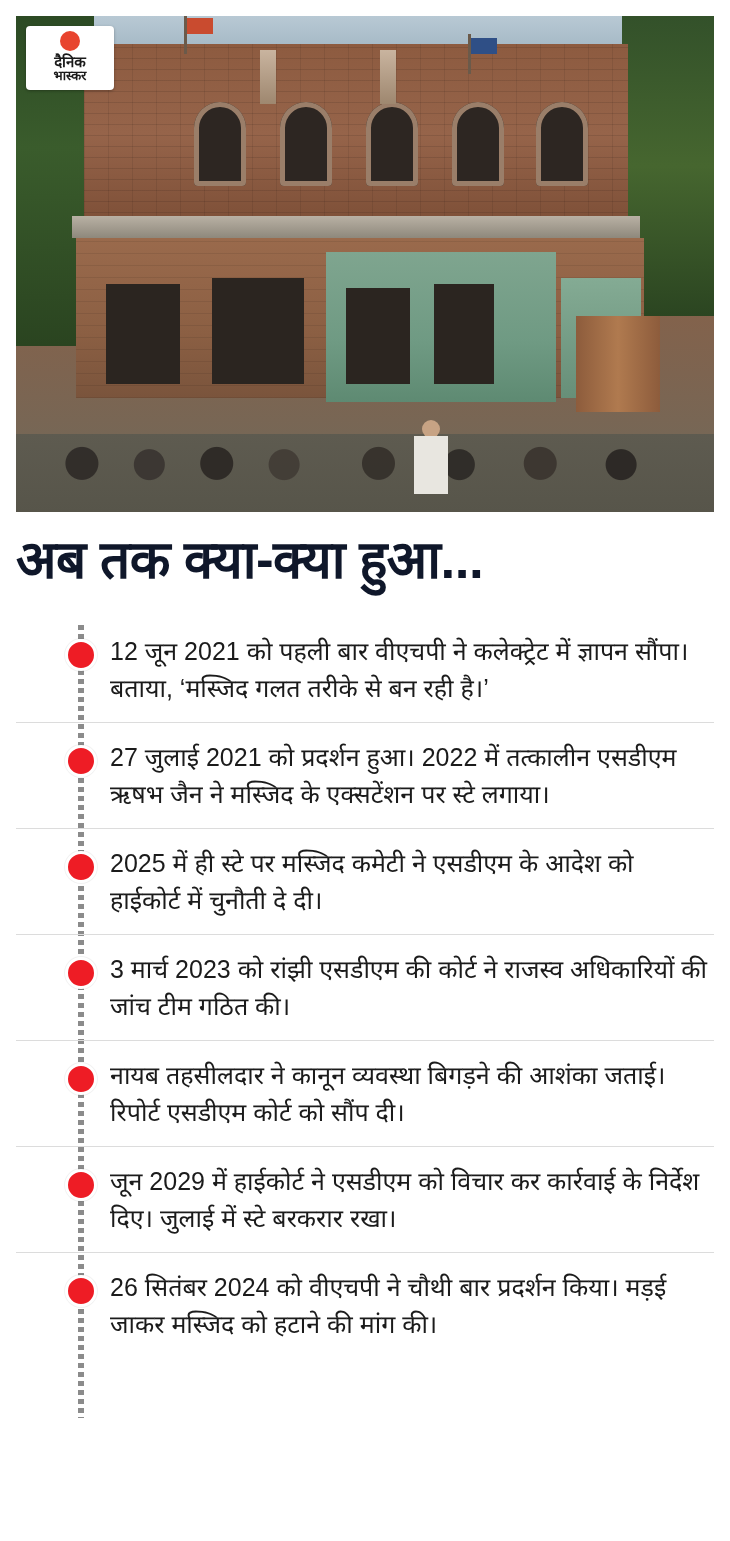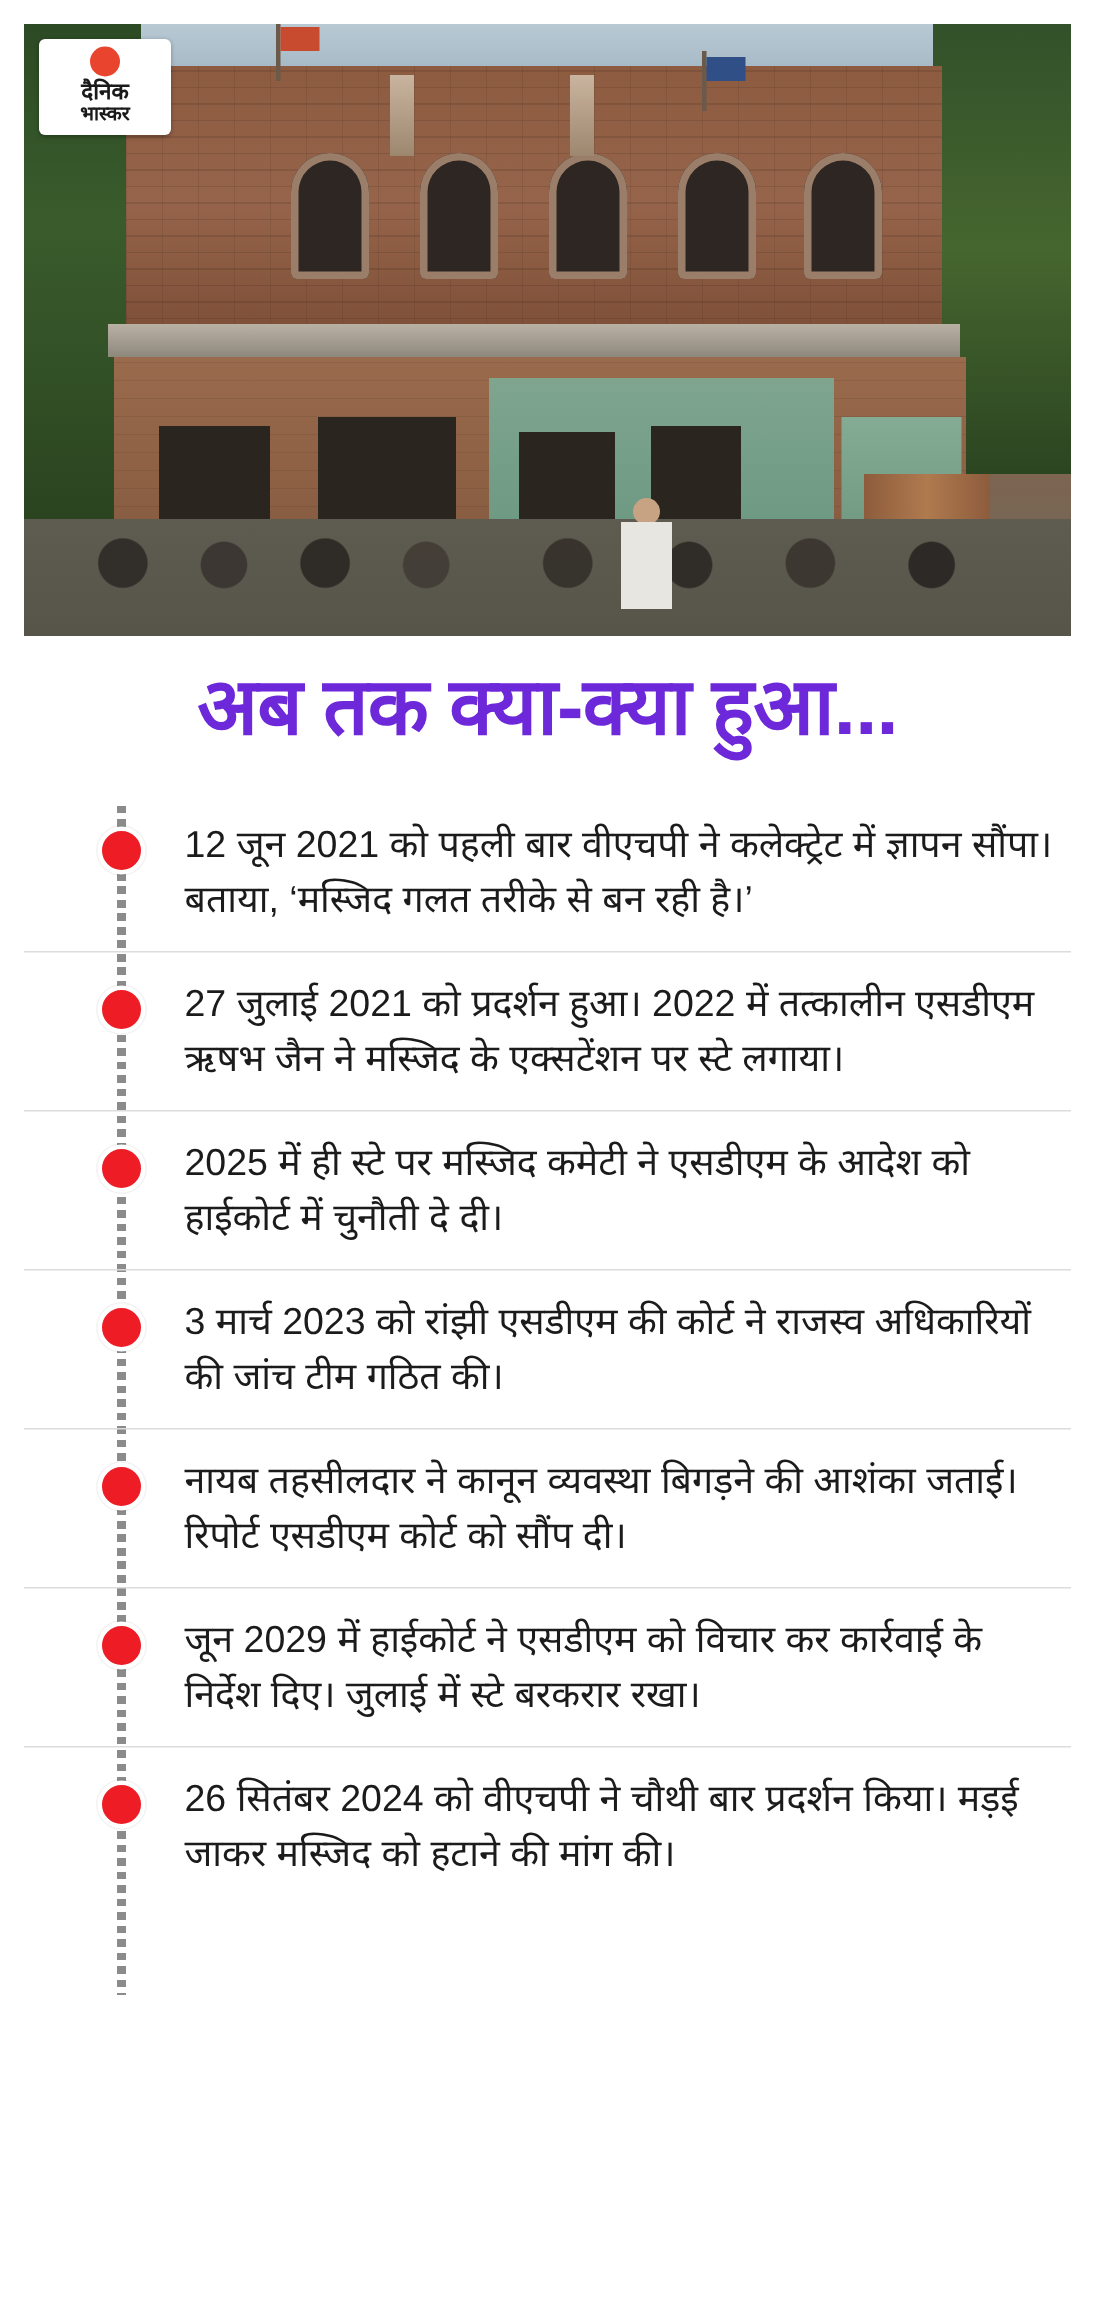--- a/index.html
+++ b/index.html
@@ -13,21 +13,21 @@
     height: 1541px;
     font-family: "Liberation Sans", "DejaVu Sans", sans-serif;
     overflow: hidden;
     position: relative;
   }
 
   
   .hero {
     position: relative;
     margin: 16px 16px 0 16px;
-    height: 408px;
+    height: 496px;
     overflow: hidden;
     background: #14b8a6;
   }
   .photo {
     position: absolute;
     inset: 0;
     background:
       
       linear-gradient(180deg, #a9bdc9 0%, #93aab8 12%, transparent 13%),
       
@@ -184,25 +184,24 @@
   .logo-badge .l2 {
     font-size: 13px; font-weight: bold; color: #1a1a1a; line-height: 1.1;
     font-family: Liberation Mono, monospace;
   }
 
   
   .headline {
     margin: 18px 16px 0 16px;
     font-size: 53px;
     font-weight: bold;
-    color: #6d28d9;
+    color: #0f172a;
     letter-spacing: -0.5px;
     line-height: 1.15;
     font-family: "Liberation Sans", "DejaVu Sans", sans-serif;
-    text-align: center;
   }
 
   
   .timeline {
     position: relative;
     margin: 26px 16px 0 16px;
   }
   .rail {
     position: absolute;
     left: 62px;
@@ -236,21 +235,20 @@
     border: 3px solid #ffffff;
     box-shadow: 0 0 0 1px rgba(0,0,0,0.05);
   }
   .tl-text {
     flex: 1 1 auto;
     font-size: 25px;
     line-height: 1.5;
     color: #1b1b1b;
     padding-right: 4px;
     font-family: "Liberation Sans", "DejaVu Sans", sans-serif;
-    margin-left: 13px;
   }
 </style>
 </head>
 <body>
 
 <div class="hero">
   <div class="photo">
     <div class="sky-strip"></div>
     <div class="tree-left"></div>
     <div class="tree-right"></div>

